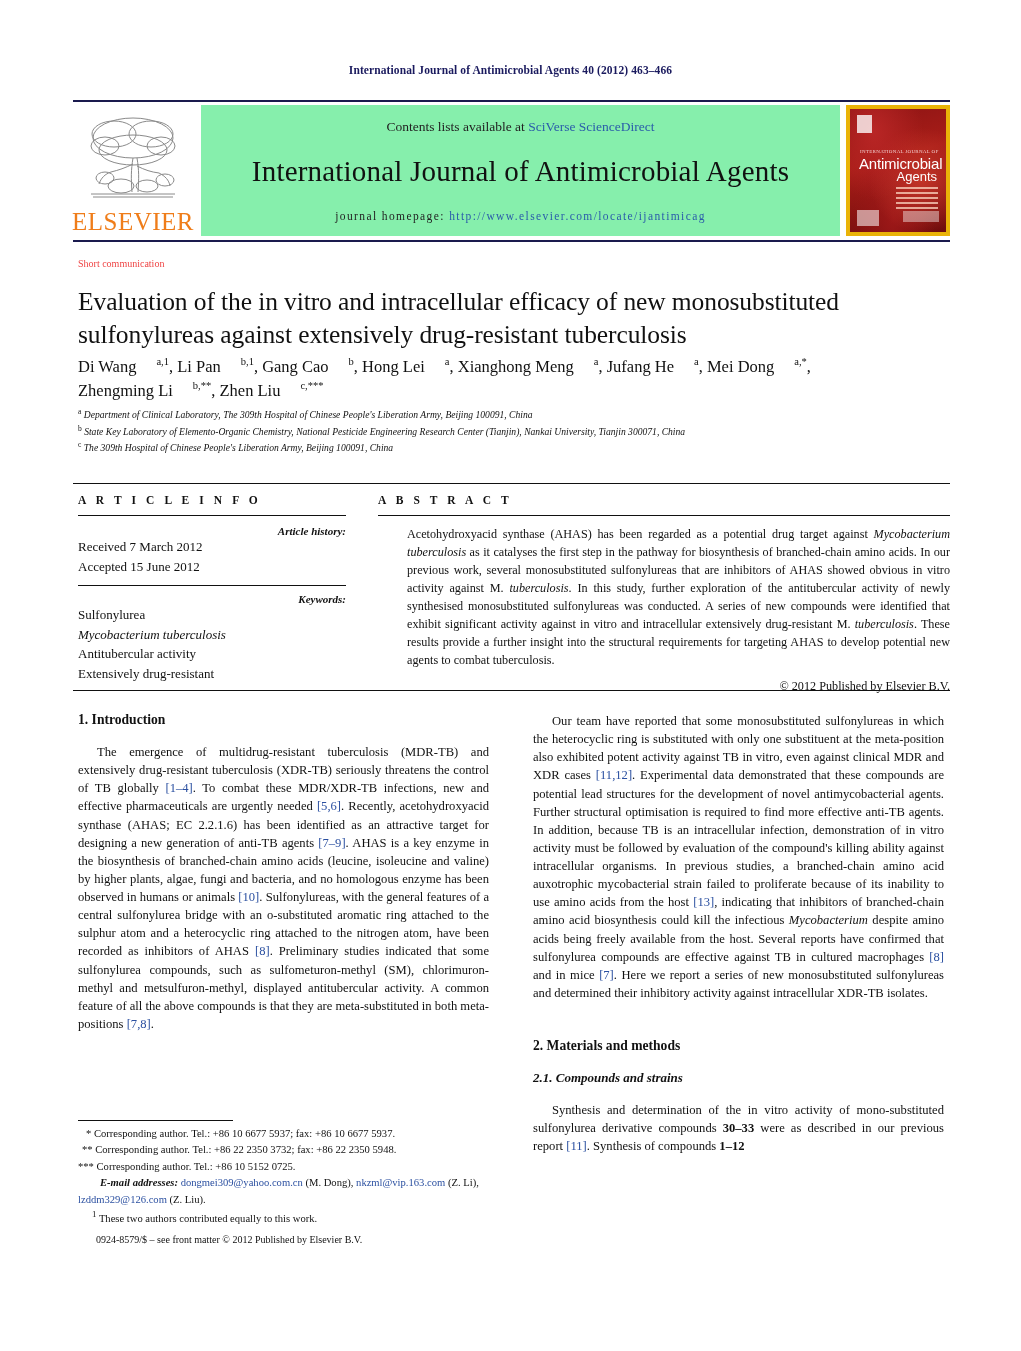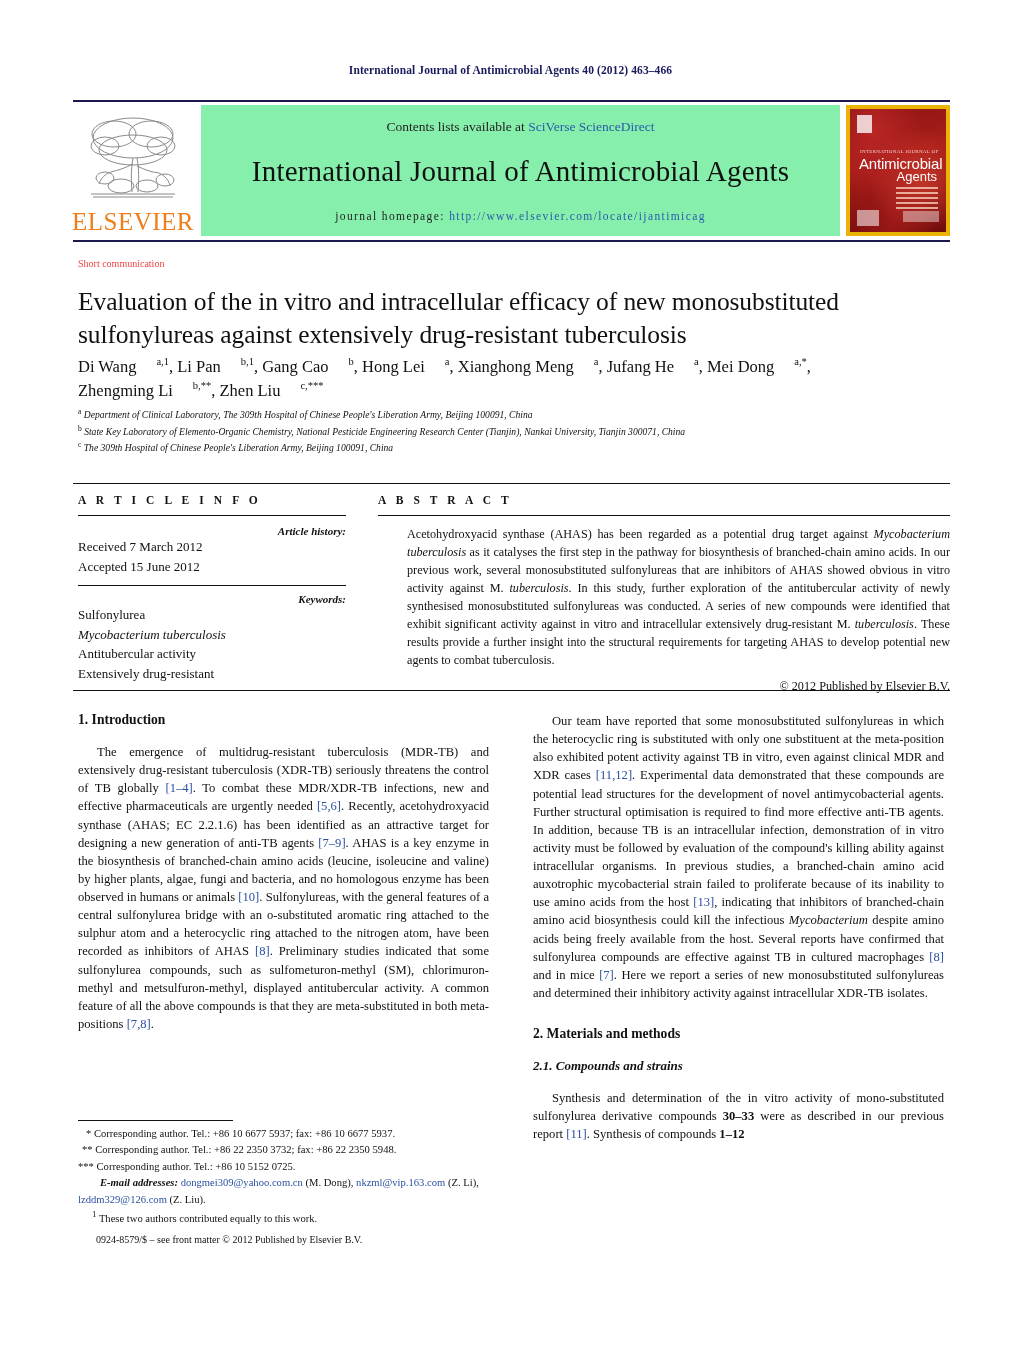--- a/index.html
+++ b/index.html
@@ -428,21 +428,21 @@
     <div class="h1">1.  Introduction</div>
     <p class="body">
       <span>The emergence of multidrug-resistant tuberculosis (MDR-TB) and extensively drug-resistant tuberculosis (XDR-TB) seriously threatens the control of TB globally </span><span class="ref">[1–4]</span><span>. To combat these MDR/XDR-TB infections, new and effective pharmaceuticals are urgently needed </span><span class="ref">[5,6]</span><span>. Recently, acetohydroxyacid synthase (AHAS; EC 2.2.1.6) has been identified as an attractive target for designing a new generation of anti-TB agents </span><span class="ref">[7–9]</span><span>. AHAS is a key enzyme in the biosynthesis of branched-chain amino acids (leucine, isoleucine and valine) by higher plants, algae, fungi and bacteria, and no homologous enzyme has been observed in humans or animals </span><span class="ref">[10]</span><span>. Sulfonylureas, with the general features of a central sulfonylurea bridge with an o-substituted aromatic ring attached to the sulphur atom and a heterocyclic ring attached to the nitrogen atom, have been recorded as inhibitors of AHAS </span><span class="ref">[8]</span><span>. Preliminary studies indicated that some sulfonylurea compounds, such as sulfometuron-methyl (SM), chlorimuron-methyl and metsulfuron-methyl, displayed antitubercular activity. A common feature of all the above compounds is that they are meta-substituted in both meta-positions </span><span class="ref">[7,8]</span><span>.</span>
     </p>
   </div>
 
   <div class="col-right">
     <p class="body">
       <span>Our team have reported that some monosubstituted sulfonylureas in which the heterocyclic ring is substituted with only one substituent at the meta-position also exhibited potent activity against TB in vitro, even against clinical MDR and XDR cases </span><span class="ref">[11,12]</span><span>. Experimental data demonstrated that these compounds are potential lead structures for the development of novel antimycobacterial agents. Further structural optimisation is required to find more effective anti-TB agents. In addition, because TB is an intracellular infection, demonstration of in vitro activity must be followed by evaluation of the compound's killing ability against intracellular organisms. In previous studies, a branched-chain amino acid auxotrophic mycobacterial strain failed to proliferate because of its inability to use amino acids from the host </span><span class="ref">[13]</span><span>, indicating that inhibitors of branched-chain amino acid biosynthesis could kill the infectious </span><i class="it">Mycobacterium</i><span> despite amino acids being freely available from the host. Several reports have confirmed that sulfonylurea compounds are effective against TB in cultured macrophages </span><span class="ref">[8]</span><span> and in mice </span><span class="ref">[7]</span><span>. Here we report a series of new monosubstituted sulfonylureas and determined their inhibitory activity against intracellular XDR-TB isolates.</span>
     </p>
-    <div class="h1 h2-gap" style="margin-top:24px;margin-bottom:16px;">2.  Materials and methods</div>
+    <div class="h1 h2-gap" style="margin-top:36px;margin-bottom:16px;">2.  Materials and methods</div>
     <div class="h2" style="margin-top:0;margin-bottom:15px;">2.1.  Compounds and strains</div>
     <p class="body">
       <span>Synthesis and determination of the in vitro activity of mono-substituted sulfonylurea derivative compounds </span><span class="bold">30–33</span><span> were as described in our previous report </span><span class="ref">[11]</span><span>. Synthesis of compounds </span><span class="bold">1–12</span>
     </p>
   </div>
 
   <div class="footnote-rule"></div>
   <div class="footnotes">
     <p class="fn ind1" style="padding-left:14px;text-indent:-6px;">* Corresponding author. Tel.: +86 10 6677 5937; fax: +86 10 6677 5937.</p>
     <p class="fn ind1" style="padding-left:14px;text-indent:-10px;">** Corresponding author. Tel.: +86 22 2350 3732; fax: +86 22 2350 5948.</p>

